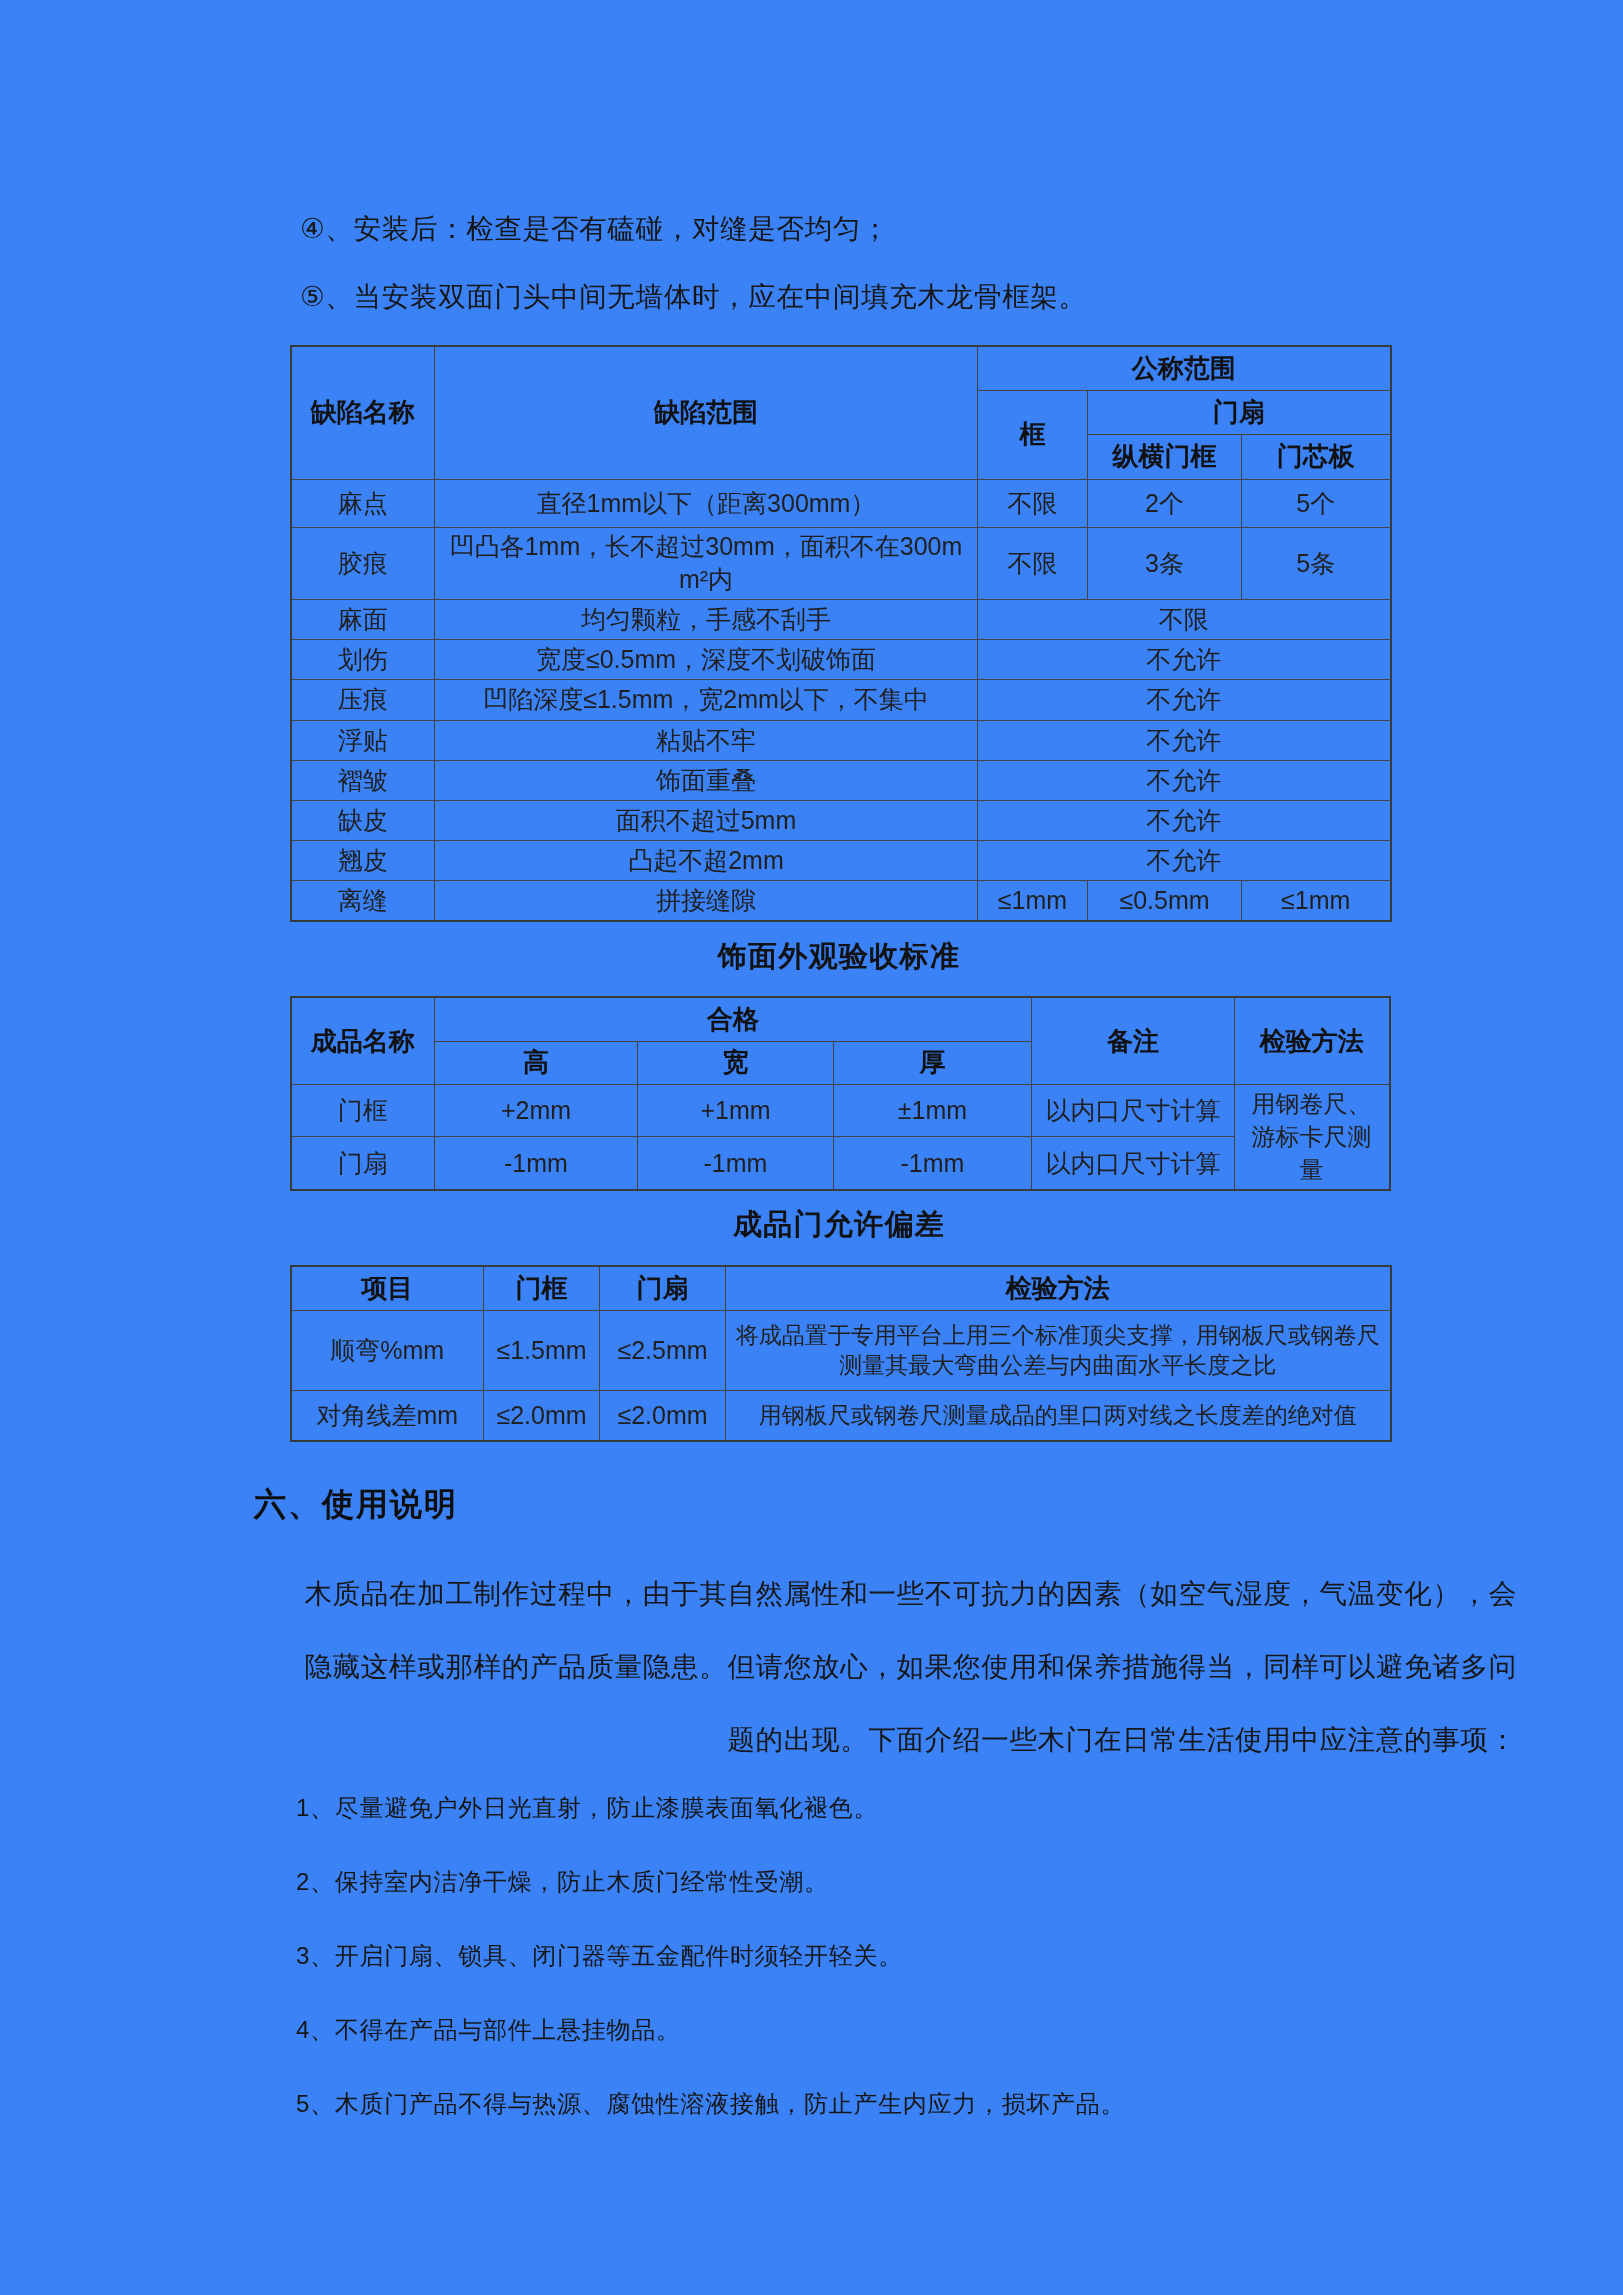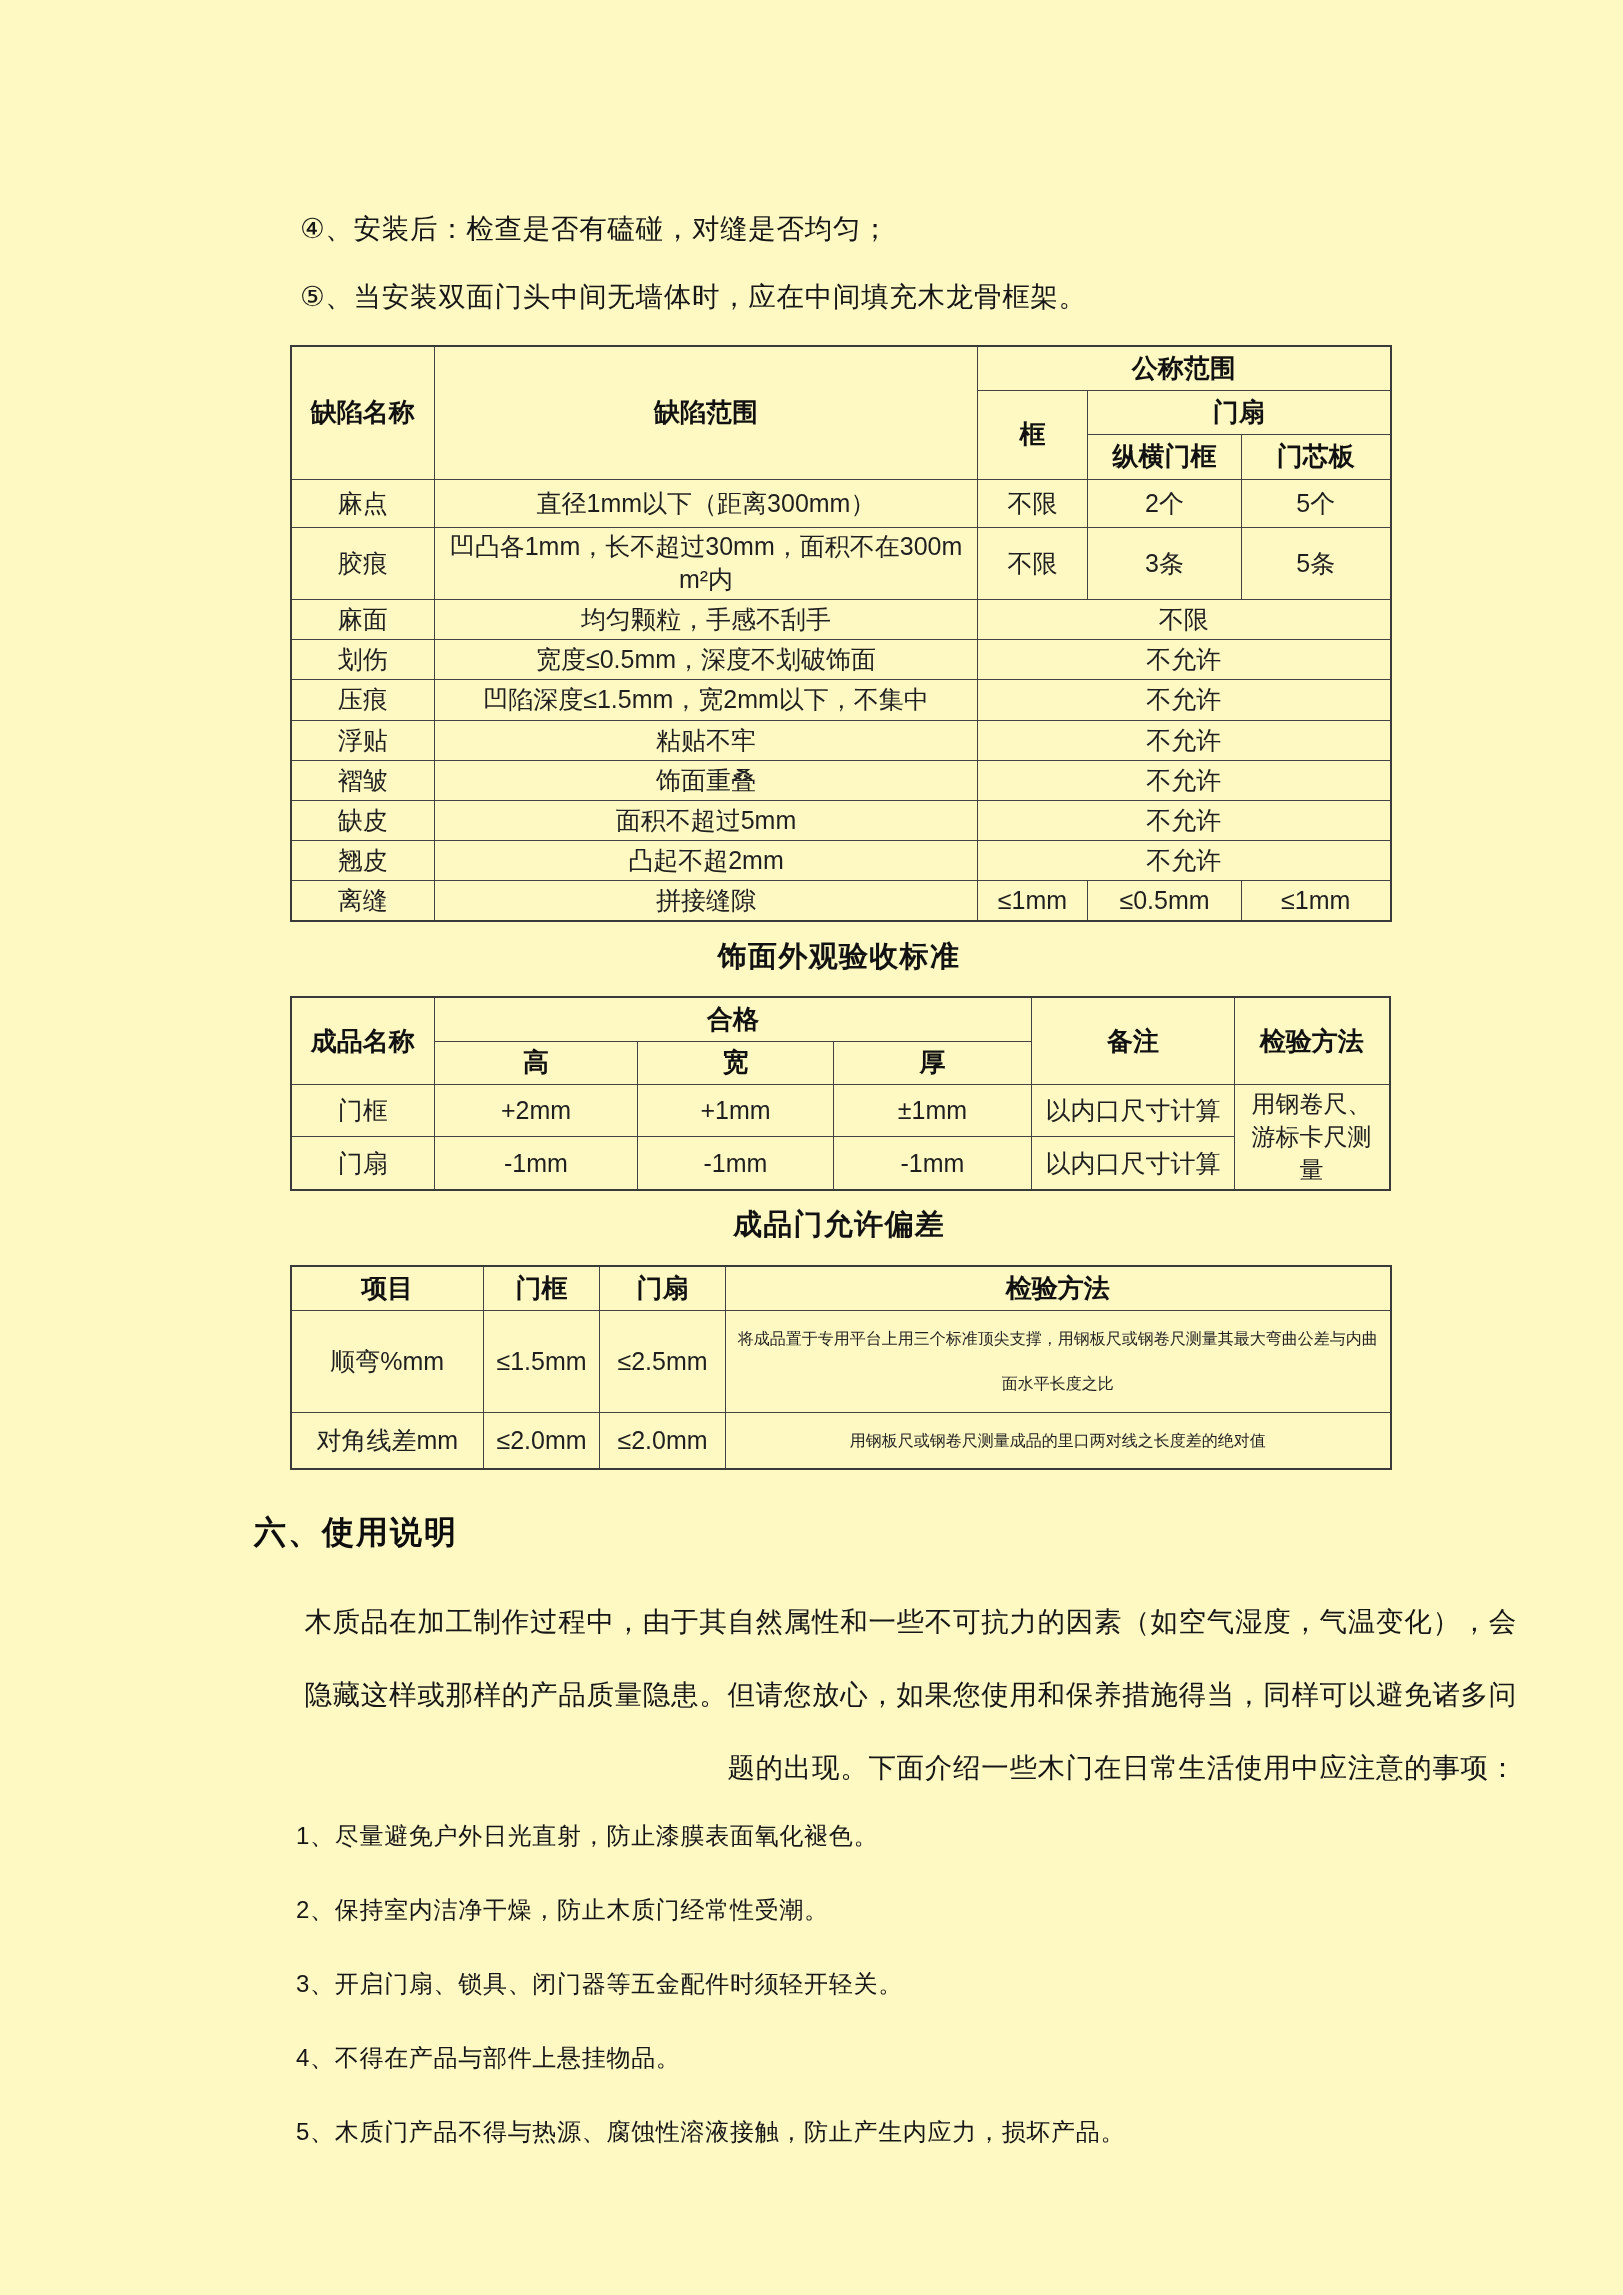--- a/index.html
+++ b/index.html
@@ -1,20 +1,20 @@
 <!DOCTYPE html>
 <html lang="zh" style="font-size:10.5px"><head>
 <meta charset="utf-8">
 <style>
   html,body { margin:0; padding:0; background:#ffffff; }
   .page {
     position: relative;
     width: 1623px;
     height: 2295px;
-    background: #fef9c3;
+    background: #3b82f6;
     font-family: "Liberation Sans", "DejaVu Sans", sans-serif;
     color: #1a1a1a;
     overflow: hidden;
     box-sizing: border-box;
     padding-top: 209px;
   }
   .content { width: 1152px; margin-left: 262px; }
 
   
   .bullet {
@@ -50,21 +50,21 @@
   #defect-table tr.hdr1 th { height: 38px; }
   #defect-table tr.hdr2 th { height: 38px; }
   #defect-table tr.hdr3 th { height: 38px; }
 
   #size-table th { height: 37px; }
   #size-table td { height: 38px; }
   #size-table td.method-cell { font-size: 24px; line-height: 33px; padding-left: 6px; }
 
   #tol-table th { height: 38px; }
   #tol-table td { height: 39px; }
-  #tol-table td.method-long { font-size: 16px; line-height: 45px; padding: 5.2px 9.2px; }
+  #tol-table td.method-long { font-size: 23px; line-height: 30px; padding: 5.2px 9.2px; }
   #tol-table tr.two-line td { height: 68px; }
 
   .caption {
     width: 1099px;
     margin-left: 27.5px;
     text-align: center;
     font-size: 29px;
     font-weight: bold;
     color: #121212;
     margin-top: 14.4px;

